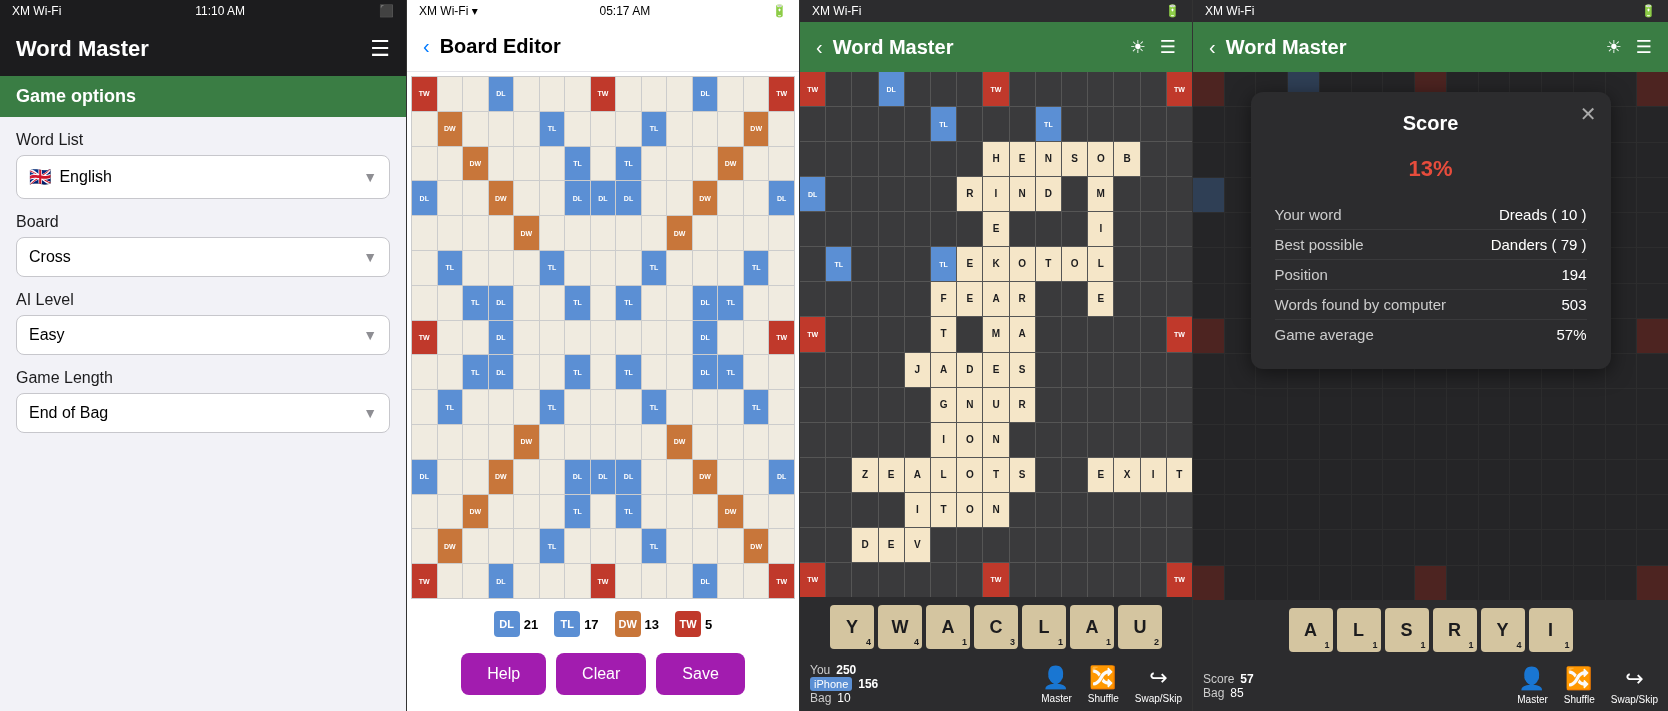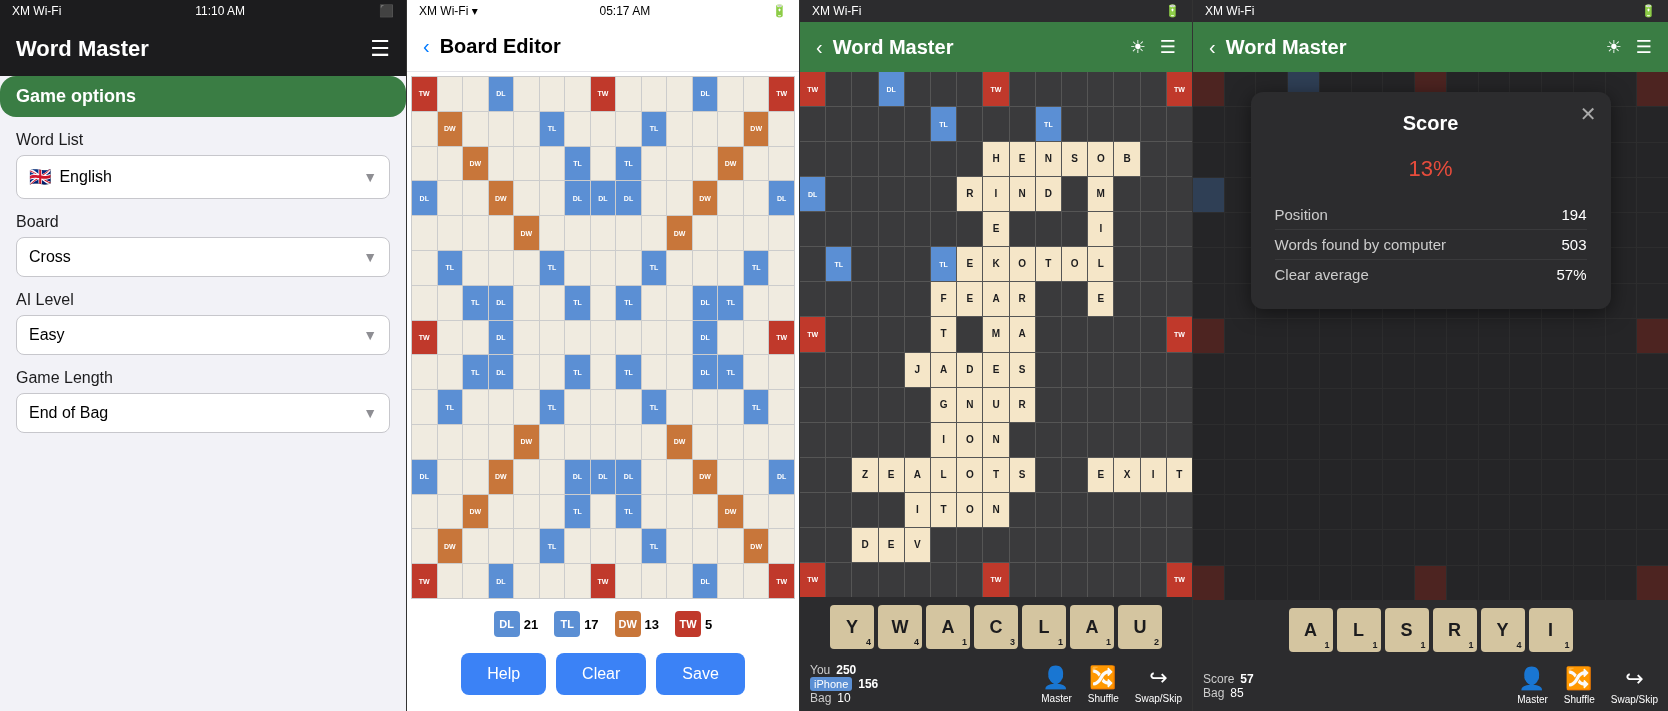--- a/index.html
+++ b/index.html
@@ -60,21 +60,20 @@
       margin: 14px 16px;
       width: calc(100% - 32px);
       cursor: pointer;
     }
     .p1-section-header {
       background: #3a7d44;
       color: #fff;
       font-size: 18px;
       font-weight: 600;
       padding: 10px 16px;
-      border-radius: 16px;
     }
     .p1-label {
       color: #1c1c1e;
       font-size: 16px;
       font-weight: 500;
       padding: 14px 16px 6px;
     }
     .p1-dropdown {
       background: #fff;
       border: 1px solid #c7c7cc;
@@ -201,21 +200,21 @@
     .badge-dw { background: #c8763a; }
     .badge-tw { background: #c0392b; }
 
     .p2-buttons {
       display: flex;
       justify-content: center;
       gap: 10px;
       padding: 8px 16px 16px;
     }
     .p2-btn {
-      background: #3b82f6;
+      background: #a21caf;
       color: #fff;
       border: none;
       border-radius: 8px;
       padding: 12px 26px;
       font-size: 16px;
       cursor: pointer;
     }
 
     
     .panel3 {
@@ -395,21 +394,21 @@
     .score-desc {
       color: #ccc;
       font-size: 15px;
       text-align: center;
       line-height: 1.4;
       margin-bottom: 8px;
     }
     .score-percent {
       color: #e74c3c;
       font-size: 32px;
-      font-weight: 400;
+      font-weight: 700;
       text-align: center;
       margin-bottom: 16px;
     }
     .score-percent span { font-size: 22px; }
     .score-table { width: 100%; }
     .score-table-row {
       display: flex;
       justify-content: space-between;
       padding: 6px 0;
       border-bottom: 1px solid #3a3a3c;
@@ -1415,29 +1414,37 @@
     </div>
 
     <div class="score-overlay">
       <span class="score-close">✕</span>
       <div class="score-title">Score</div>
       <div class="score-percent">
         <span>13</span><span>%</span>
       </div>
       <div class="score-table" id="score-table">
           <div class="score-table-row">
+            <span>Your word</span>
+            <span class="score-table-val">Dreads ( 10 )</span>
+          </div>
+          <div class="score-table-row">
+            <span>Best possible</span>
+            <span class="score-table-val">Danders ( 79 )</span>
+          </div>
+          <div class="score-table-row">
             <span>Position</span>
             <span class="score-table-val">194</span>
           </div>
           <div class="score-table-row">
             <span>Words found by computer</span>
             <span class="score-table-val">503</span>
           </div>
           <div class="score-table-row">
-            <span>Clear average</span>
+            <span>Game average</span>
             <span class="score-table-val">57%</span>
           </div>
         </div>
     </div>
   </div>
 
   <div class="p4-rack" id="p4-rack">
       <div class="rack-tile">A<span class="rscore">1</span></div>
       <div class="rack-tile">L<span class="rscore">1</span></div>
       <div class="rack-tile">S<span class="rscore">1</span></div>

